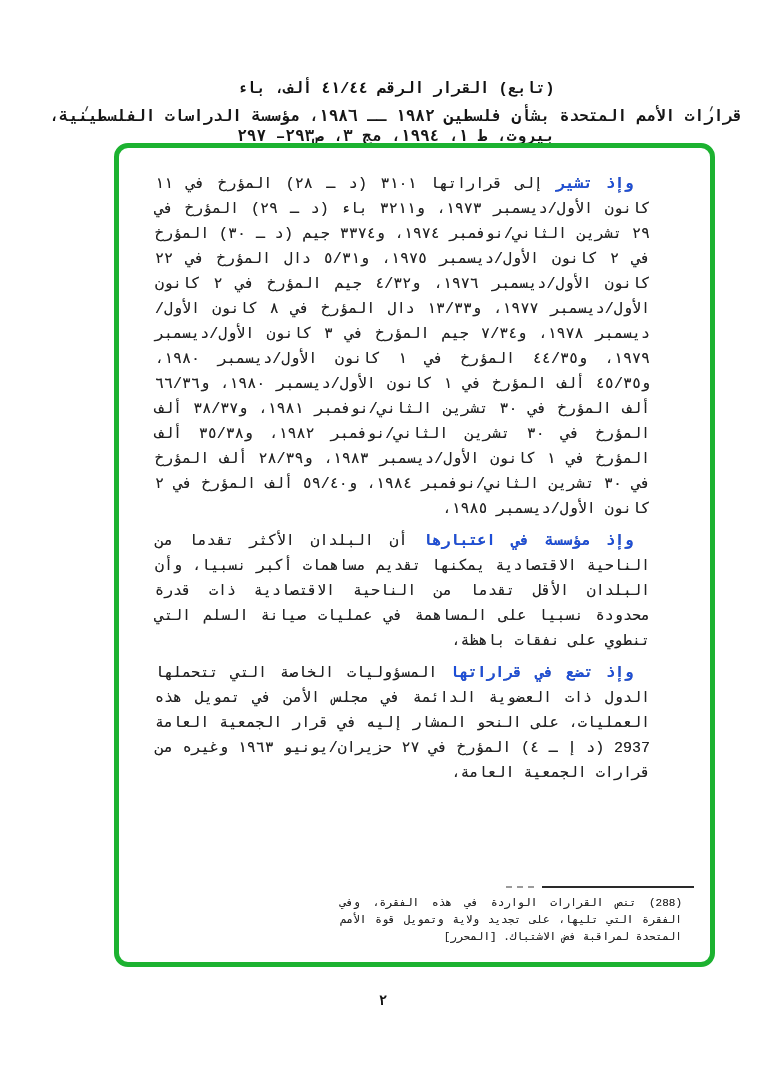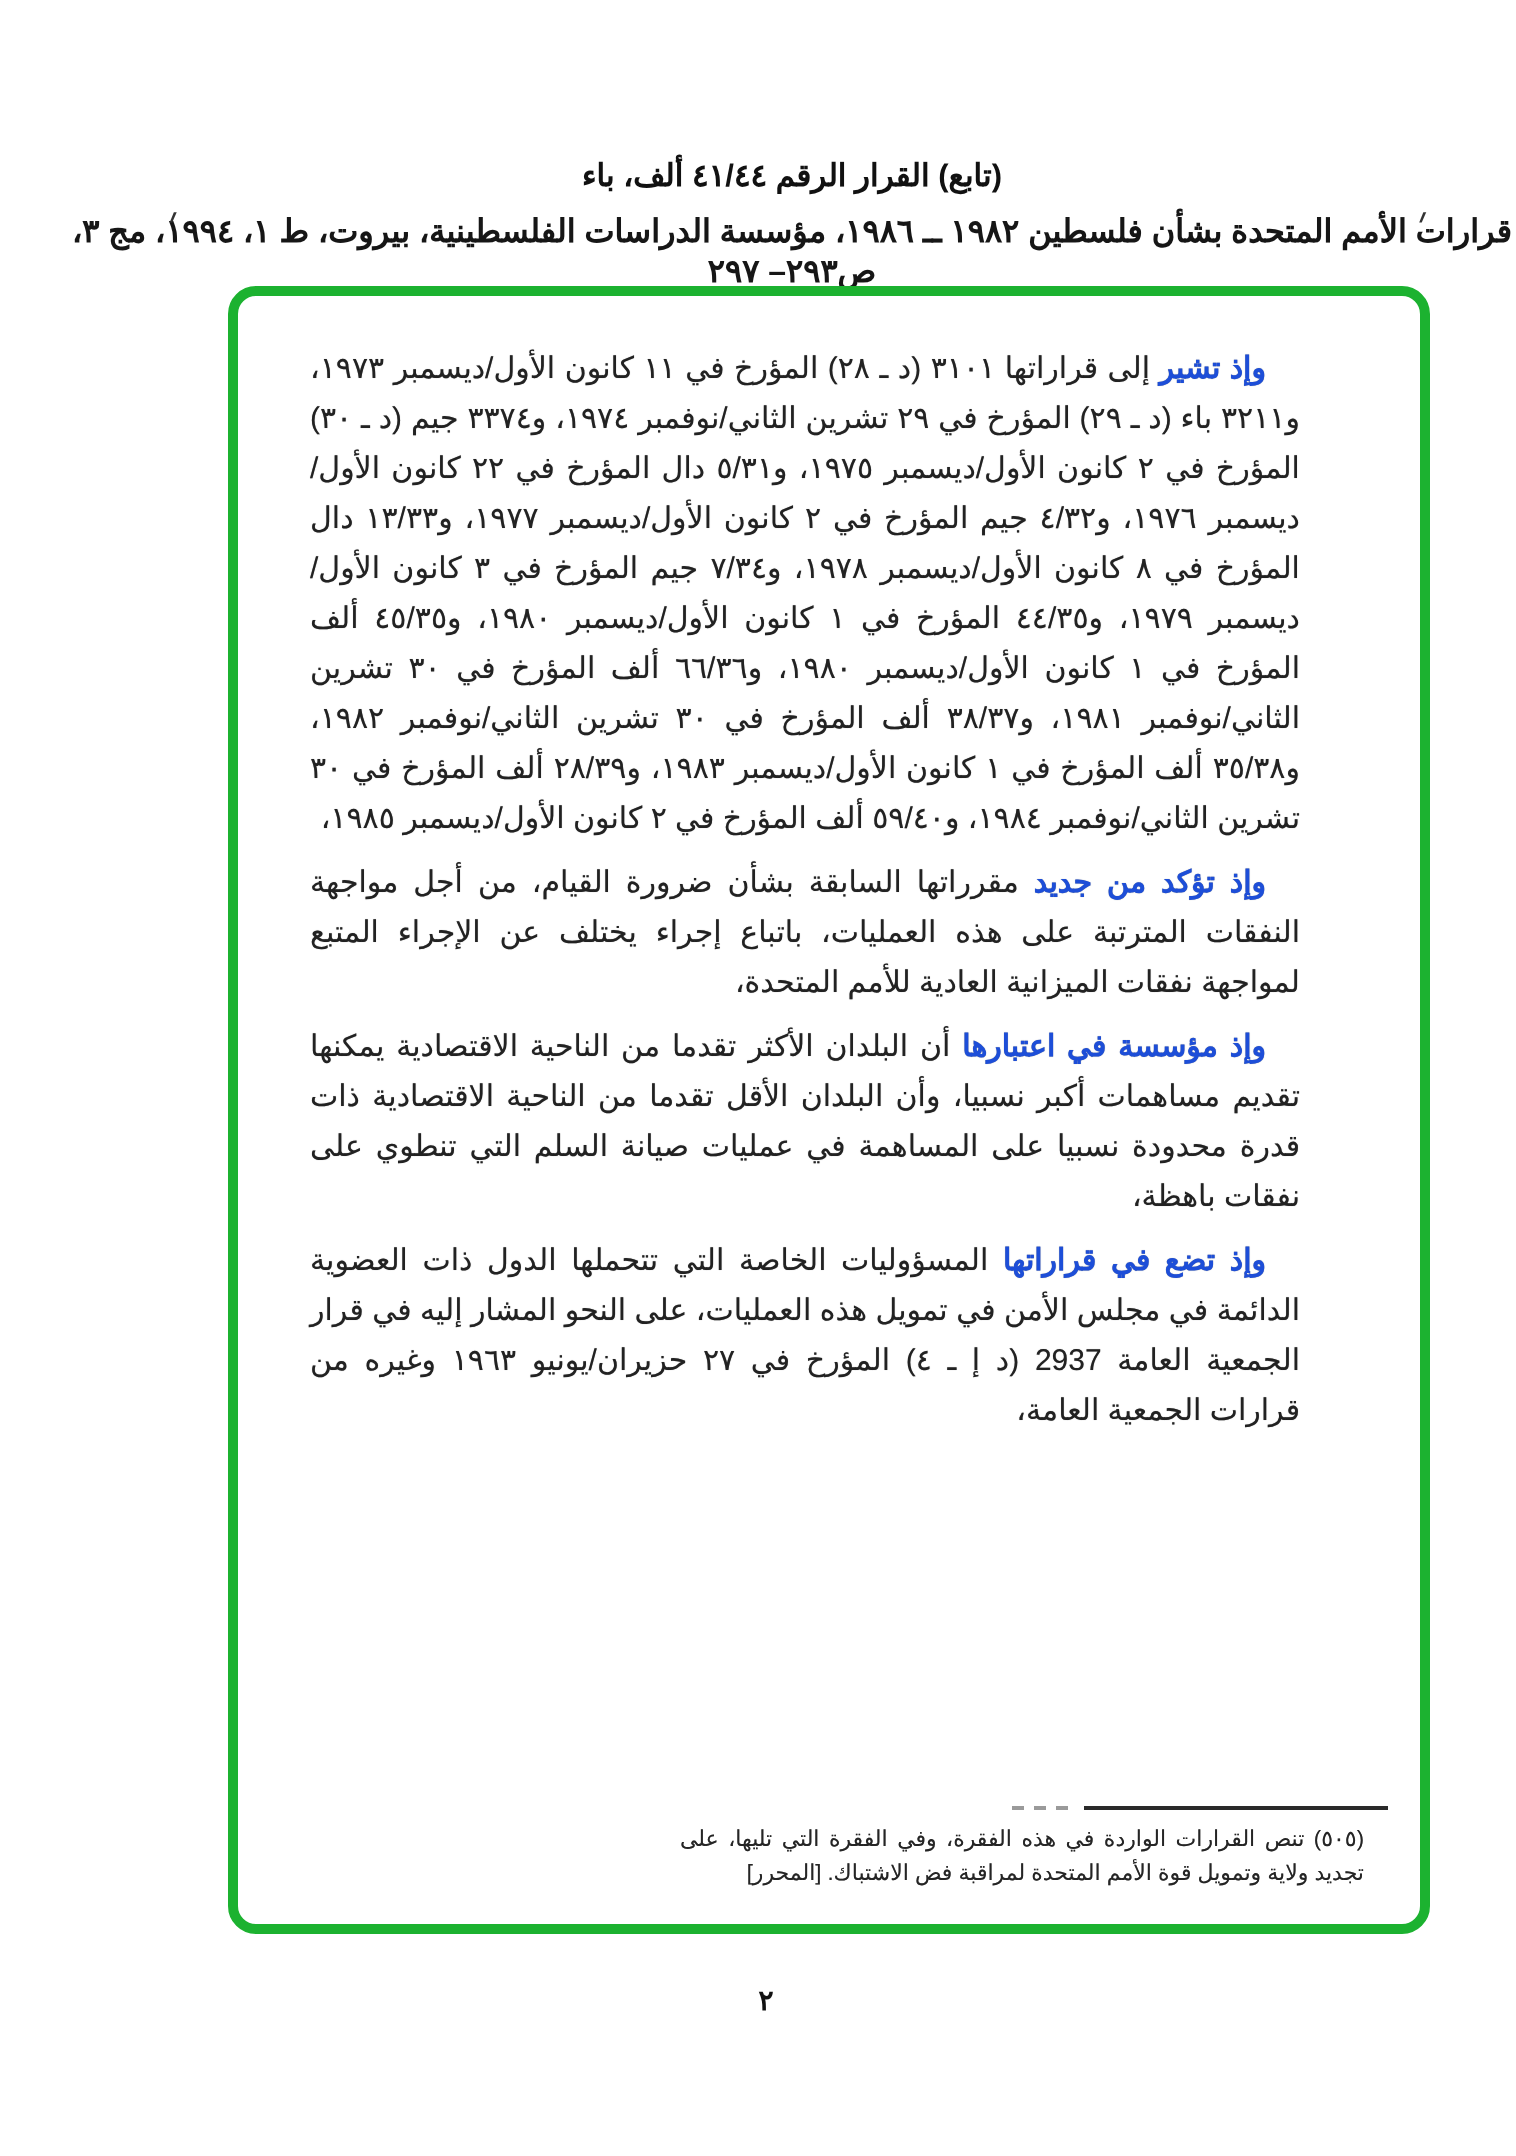--- a/index.html
+++ b/index.html
@@ -1,20 +1,20 @@
 <!DOCTYPE html>
 <html lang="ar" dir="rtl"><head>
 <meta charset="utf-8">
 <style>
   html,body { margin:0; padding:0; background:#ffffff; }
   .page {
     position:relative;
     width:724px; height:1078px;
     background:#ffffff;
-    font-family:Liberation Sans, sans-serif;
+    font-family:Liberation Mono, monospace;
     direction:rtl;
     color:#1f1f1f;
     overflow:hidden;
   }
 
   
   .doc-title {
     position:absolute; top:79px; left:0; right:0;
     text-align:center;
     font-size:15.5px; font-weight:bold; color:#111;
@@ -101,29 +101,28 @@
 
   <span class="edge-mark right">؍</span>
   <span class="edge-mark left">؍</span>
 
   <div class="frame">
 
     <div class="content">
 
   <p class="para"><span class="lead">وإذ تشير</span><span class="ptext"> إلى قراراتها ٣١٠١ (د ـ ٢٨) المؤرخ في ١١ كانون الأول/ديسمبر ١٩٧٣، و٣٢١١ باء (د ـ ٢٩) المؤرخ في ٢٩ تشرين الثاني/نوفمبر ١٩٧٤، و٣٣٧٤ جيم (د ـ ٣٠) المؤرخ في ٢ كانون الأول/ديسمبر ١٩٧٥، و٥/٣١ دال المؤرخ في ٢٢ كانون الأول/ديسمبر ١٩٧٦، و٤/٣٢ جيم المؤرخ في ٢ كانون الأول/ديسمبر ١٩٧٧، و١٣/٣٣ دال المؤرخ في ٨ كانون الأول/ديسمبر ١٩٧٨، و٧/٣٤ جيم المؤرخ في ٣ كانون الأول/ديسمبر ١٩٧٩، و٤٤/٣٥ المؤرخ في ١ كانون الأول/ديسمبر ١٩٨٠، و٤٥/٣٥ ألف المؤرخ في ١ كانون الأول/ديسمبر ١٩٨٠، و٦٦/٣٦ ألف المؤرخ في ٣٠ تشرين الثاني/نوفمبر ١٩٨١، و٣٨/٣٧ ألف المؤرخ في ٣٠ تشرين الثاني/نوفمبر ١٩٨٢، و٣٥/٣٨ ألف المؤرخ في ١ كانون الأول/ديسمبر ١٩٨٣، و٢٨/٣٩ ألف المؤرخ في ٣٠ تشرين الثاني/نوفمبر ١٩٨٤، و٥٩/٤٠ ألف المؤرخ في ٢ كانون الأول/ديسمبر ١٩٨٥،</span></p>
 
-  <p class="para"><span class="lead">وإذ تؤكد من جديد</span><span class="ptext"> مقرراتها السابقة بشأن ضرورة القيام، من أجل مواجهة النفقات المترتبة على هذه العمليات، باتباع إجراء يختلف عن الإجراء المتبع لمواجهة نفقات الميزانية العادية للأمم المتحدة،</span></p>
 
   <p class="para"><span class="lead">وإذ مؤسسة في اعتبارها</span><span class="ptext"> أن البلدان الأكثر تقدما من الناحية الاقتصادية يمكنها تقديم مساهمات أكبر نسبيا، وأن البلدان الأقل تقدما من الناحية الاقتصادية ذات قدرة محدودة نسبيا على المساهمة في عمليات صيانة السلم التي تنطوي على نفقات باهظة،</span></p>
 
   <p class="para"><span class="lead">وإذ تضع في قراراتها</span><span class="ptext"> المسؤوليات الخاصة التي تتحملها الدول ذات العضوية الدائمة في مجلس الأمن في تمويل هذه العمليات، على النحو المشار إليه في قرار الجمعية العامة 2937 (د إ ـ ٤) المؤرخ في ٢٧ حزيران/يونيو ١٩٦٣ وغيره من قرارات الجمعية العامة،</span></p>
 </div>
 
     <div class="footnote-block">
       <div class="footnote-rule"></div>
-      <div class="footnote-text">(٥٠٥) تنص القرارات الواردة في هذه الفقرة، وفي الفقرة التي تليها، على تجديد ولاية وتمويل قوة الأمم المتحدة لمراقبة فض الاشتباك. [المحرر]</div>
+      <div class="footnote-text">(288) تنص القرارات الواردة في هذه الفقرة، وفي الفقرة التي تليها، على تجديد ولاية وتمويل قوة الأمم المتحدة لمراقبة فض الاشتباك. [المحرر]</div>
     </div>
 
   </div>
 
   <div class="page-number">٢</div>
 
 </div>
 
 </body></html>

